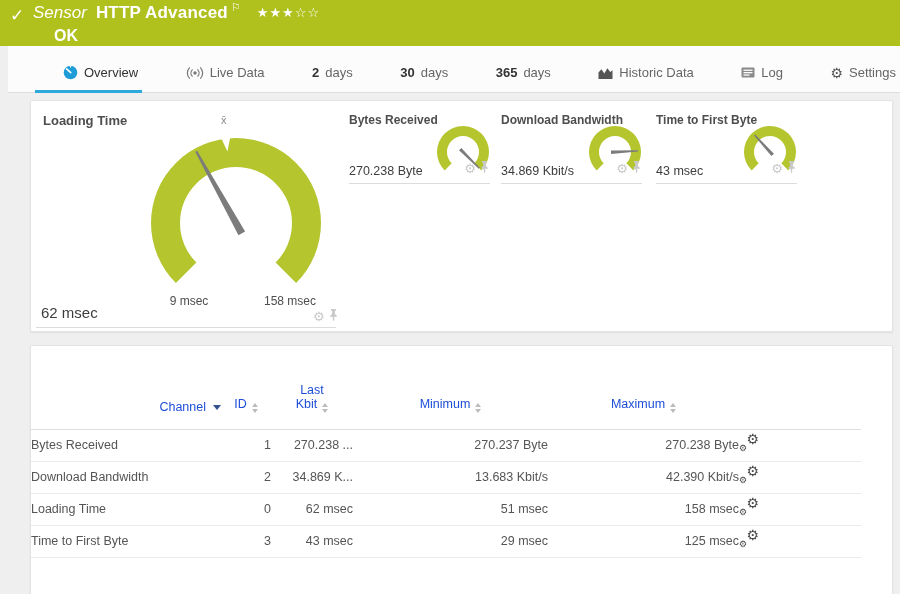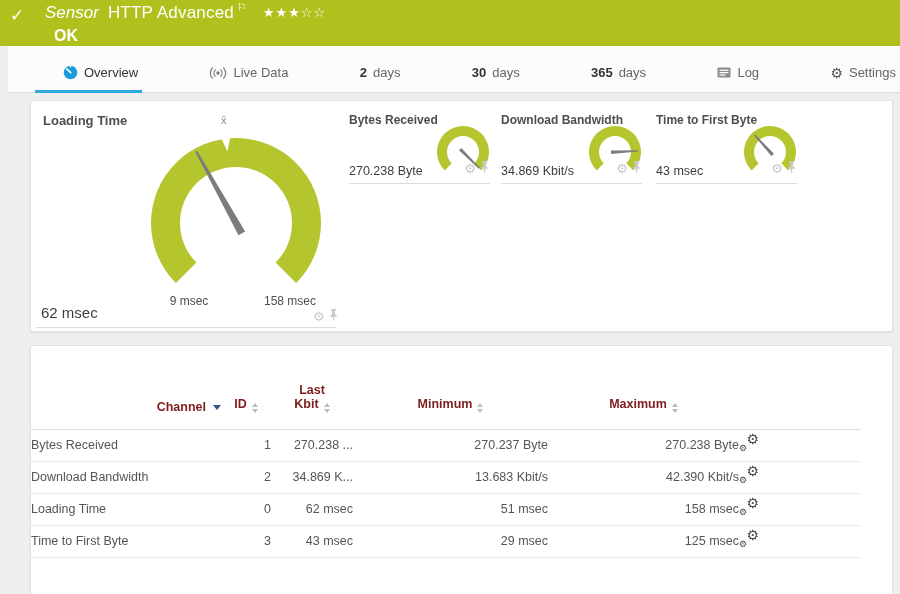--- a/index.html
+++ b/index.html
@@ -7,22 +7,22 @@
     width:900px; height:594px; overflow:hidden; position:relative;
     background:#efefef;
     font-family:"Liberation Sans","DejaVu Sans",sans-serif;
     -webkit-font-smoothing:antialiased;
   }
   
   .topbar { position:absolute; left:0; top:0; width:900px; height:46px; background:#b0c11e; color:#fff; }
   .check { position:absolute; left:10px; top:5px; font-size:17px; font-weight:bold; }
   .titleblock { position:absolute; left:33px; top:3px; }
   .titlerow { display:flex; align-items:baseline; white-space:nowrap; }
-  .kind { font-style:italic; font-size:17px; margin-right:9px;margin-left:12px; }
-  .s-title { font-size:17px; font-weight:normal; letter-spacing:.2px; }
+  .kind { font-style:italic; font-size:17px; margin-right:9px; }
+  .s-title { font-size:17px; font-weight:bold; letter-spacing:.2px; }
   .flag { font-size:11px; position:relative; top:-7px; margin-left:3px; cursor:pointer; }
   .stars { margin-left:16px; font-size:13px; letter-spacing:1px; position:relative; top:-1px; cursor:pointer; }
   .status { font-size:16px; font-weight:bold; margin:4px 0 0 21px; }
 
   
   .tabs { position:absolute; left:8px; top:46px; width:900px; height:47px; background:#fcfcfc;
           border-bottom:1px solid #dddddd; box-sizing:border-box;
           display:flex; align-items:flex-end; justify-content:space-between;
           padding:0 12px 0 55px; }
   .tab { display:flex; align-items:center; gap:6px; font-size:13px; color:#666;
@@ -56,21 +56,21 @@
   
   .gauge-small { position:absolute; top:12px; width:141px; height:70px; border-bottom:1px solid #dcdcdc; }
   #gs0 { left:318px; } #gs1 { left:470px; } #gs2 { left:625px; }
   .gs-title { font-size:12px; font-weight:bold; color:#4e4e4e; }
   .gs-svg { position:absolute; left:86px; top:11px; width:56px; height:56px; }
   .gs-val { position:absolute; left:0; bottom:5px; font-size:12.5px; color:#3d3d3d; background:#fff; padding-right:2px; }
   .gs-icons { right:1px; bottom:6px; }
 
   
   .chan-table { width:830px; border-collapse:collapse; table-layout:fixed; font-size:12.5px; }
-  .chan-table thead th { color:#7f1d1d; font-weight:bold; height:83px; vertical-align:bottom;
+  .chan-table thead th { color:#1d4ed8; font-weight:normal; height:83px; vertical-align:bottom;
                          padding:4px 0 15px 0; box-sizing:border-box; border-bottom:1px solid #dedede; cursor:pointer; }
   th.h-channel { text-align:right; padding-left:28px; }
   th.h-id, th.h-min, th.h-max { text-align:center; }
   th.h-last { text-align:center; }
   .chan-table tbody td { height:31px; padding:0; border-bottom:1px solid #eaeaea; color:#555; }
   td.c-channel { text-align:left; padding-left:28px; color:#484848; }
   td.c-id, td.c-last, td.c-min, td.c-max { text-align:right; }
   td.c-actions { text-align:left; padding-left:67px; }
 
   .sort { display:inline-flex; flex-direction:column; gap:2px; margin-left:5px; position:relative; top:-1px; }
@@ -125,20 +125,28 @@
     <span class="num">2</span>
     <span>days</span>
   </div>
   <div class="tab">
     <span class="num">30</span>
     <span>days</span>
   </div>
   <div class="tab">
     <span class="num">365</span>
     <span>days</span>
+  </div>
+  <div class="tab">
+    <span>
+        <svg width="15" height="12" viewBox="0 0 15 12">
+          <path d="M0.5 12 V5.5 L3.4 2.2 L6.3 6.4 L9.4 1.2 L12.2 5 L14.5 3.2 V12 Z" fill="#555"></path>
+        </svg>
+      </span>
+    <span>Historic Data</span>
   </div>
   <div class="tab">
     <span>
         <svg width="14" height="11" viewBox="0 0 14 11">
           <rect x="0.5" y="0.5" width="13" height="10" rx="1" fill="#8a8a8a"></rect>
           <rect x="2.5" y="2.6" width="9" height="1.3" fill="#fcfcfc"></rect>
           <rect x="2.5" y="5" width="9" height="1.3" fill="#fcfcfc"></rect>
           <rect x="2.5" y="7.4" width="6" height="1.3" fill="#fcfcfc"></rect>
         </svg>
       </span>

